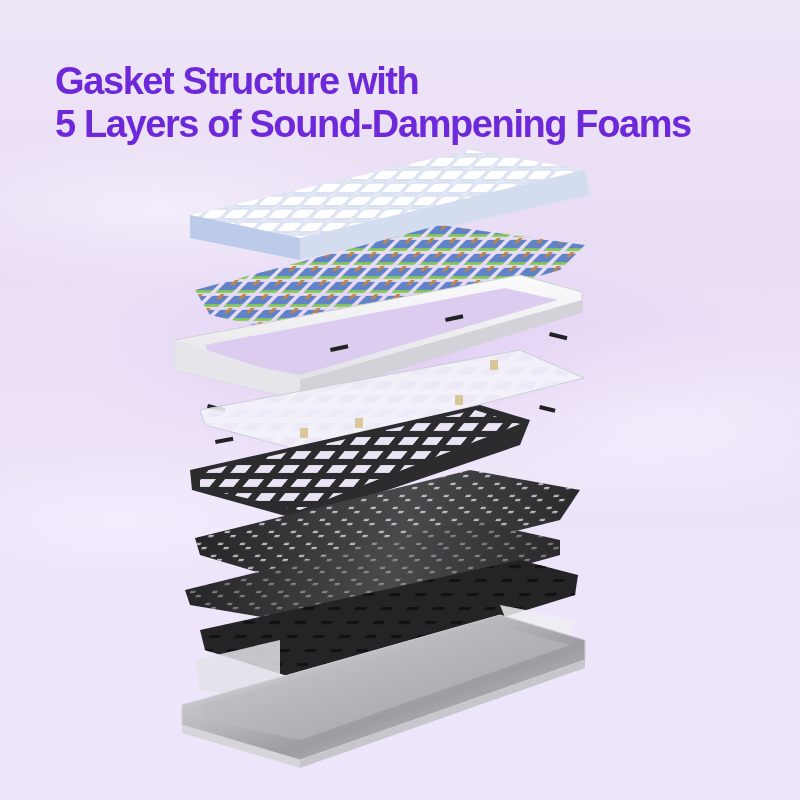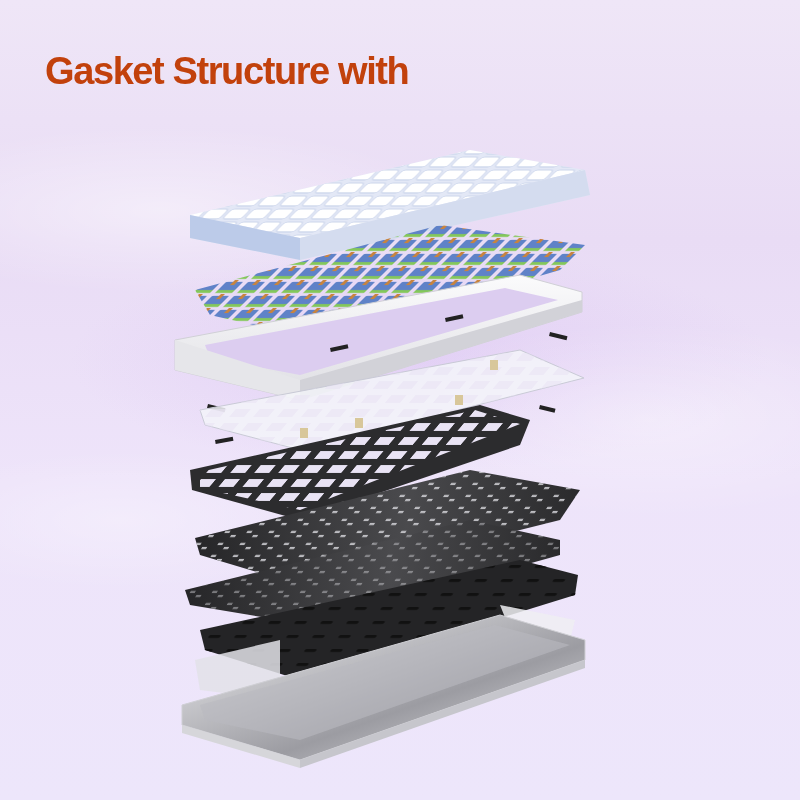--- a/index.html
+++ b/index.html
@@ -10,34 +10,35 @@
   }
   .bg-haze {
     position:absolute; inset:0;
     background:
       radial-gradient(ellipse 420px 120px at 160px 210px, rgba(255,255,255,0.45), transparent 70%),
       radial-gradient(ellipse 380px 140px at 650px 420px, rgba(255,255,255,0.35), transparent 70%),
       radial-gradient(ellipse 500px 160px at 420px 360px, rgba(210,180,240,0.35), transparent 70%),
       radial-gradient(ellipse 300px 100px at 120px 520px, rgba(255,255,255,0.3), transparent 70%);
   }
   .headline {
-    position:absolute; left:39px; top:44px; margin:6px;
-    color:#c2410c; font-weight:700; font-size:38px; line-height:43px;
+    position:absolute; left:39px; top:44px; margin:16px;
+    color:#6d28d9; font-weight:700; font-size:38px; line-height:43px;
     letter-spacing:-1.4px;
   }
   .headline span { display:block; }
   .diagram { position:absolute; left:0; top:0; width:800px; height:800px; }
 </style>
 </head>
 <body>
 
 <div class="bg-haze"></div>
 
 <h1 class="headline">
   <span>Gasket Structure with</span>
+  <span>5 Layers of Sound-Dampening Foams</span>
 </h1>
 
 <svg class="diagram" viewBox="0 0 800 800" xmlns="http://www.w3.org/2000/svg">
   <defs>
     <linearGradient id="caseTop" x1="0" y1="0" x2="0" y2="1">
       <stop offset="0" stop-color="#fbfbfc"></stop>
         <stop offset="1" stop-color="#dedee3"></stop>
     </linearGradient>
     <linearGradient id="foamG" x1="0" y1="0" x2="1" y2="0">
       <stop offset="0" stop-color="#262628"></stop>

